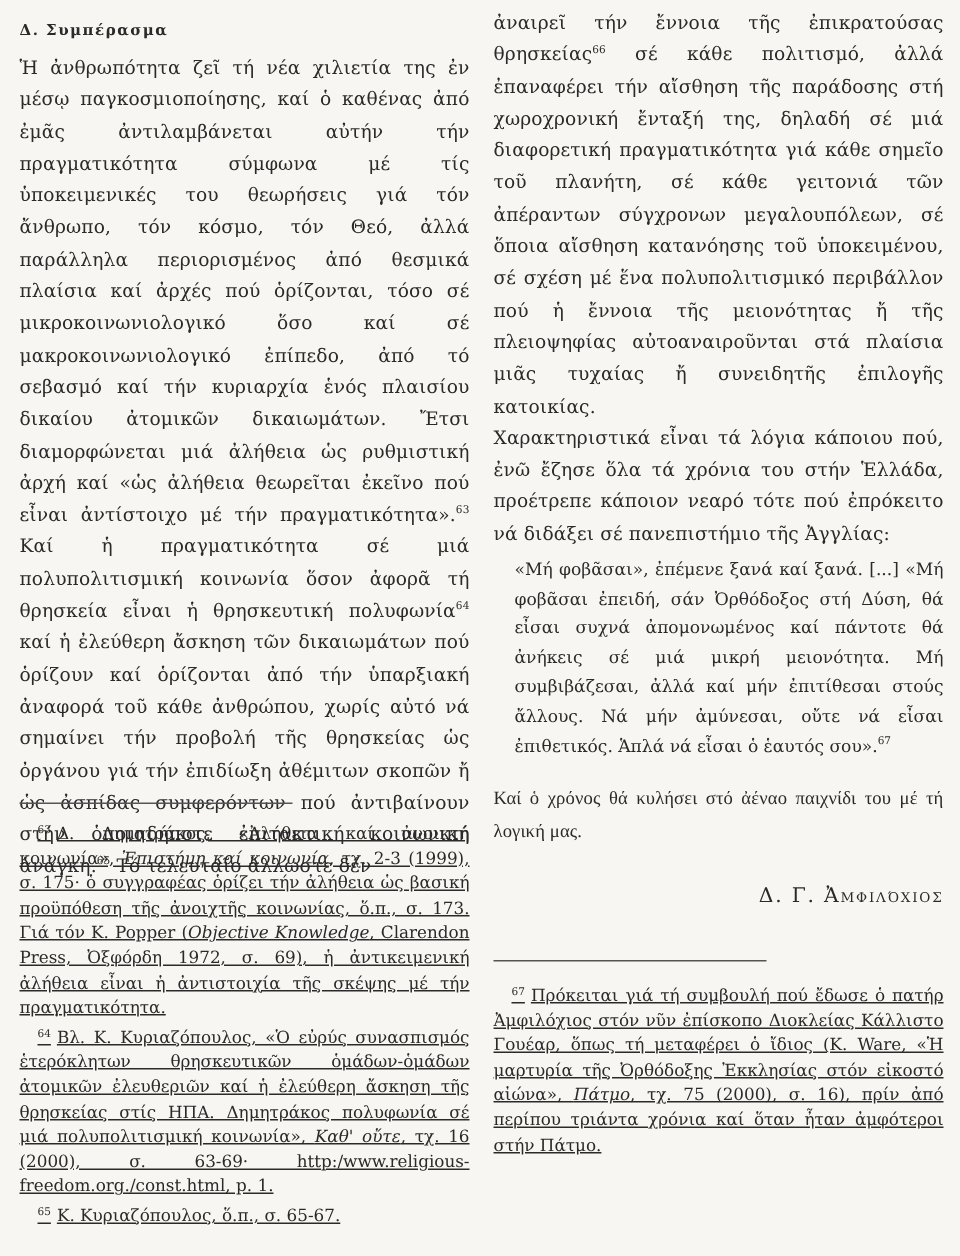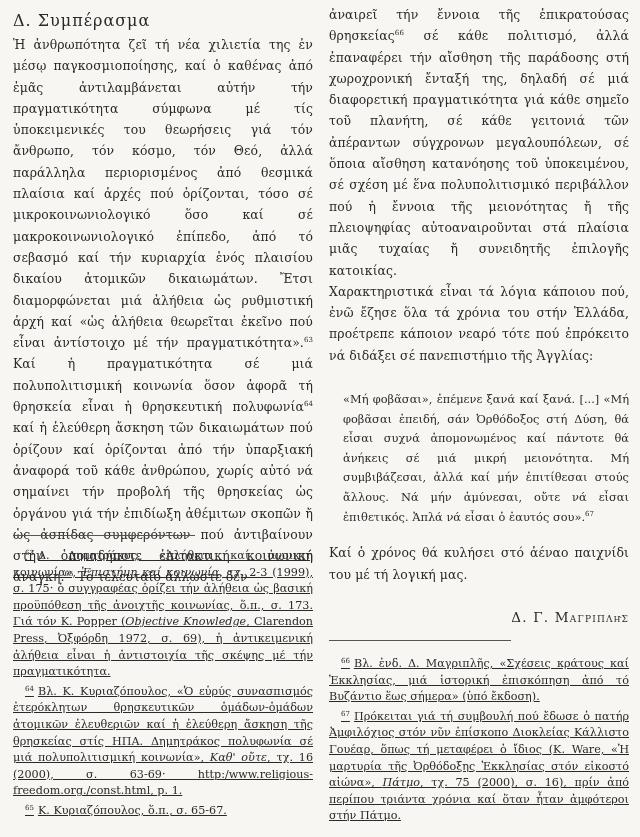--- a/index.html
+++ b/index.html
@@ -10,37 +10,37 @@
       font-family: "DejaVu Serif", "Liberation Serif", serif;
       position: relative;
     }
     .col {
       position: absolute; top: 0;
       width: 300px;
     }
     .col-left { left: 13px; }
     .col-right { left: 329px; }
     .heading {
-      font-size: 16px; font-weight: normal; letter-spacing: 1px;
+      font-size: 10px; font-weight: bold; letter-spacing: 1px;
       margin: 10px 0 0 0; height: 22px; line-height: 22px;
     }
     .body-text {
       font-size: 12.4px; line-height: 21.3px;
       text-align: justify; margin: 0;
       letter-spacing: 0.1px;
     }
     .left-body { position: absolute; top: 34px; width: 300px; }
     .right-body { position: absolute; top: 4px; width: 300px; }
     sup { font-size: 7px; vertical-align: 5px; line-height: 0; }
     .quote {
-      margin: 24px 0 10px 14px;
+      margin: 4px 0 10px 14px;
       font-size: 11.4px; line-height: 19.6px;
       text-align: justify;
     }
-    .closing { margin-top: 15px; }
+    .closing { margin-top: 15px; font-family: Liberation Serif, serif; }
     .signature {
       text-align: right; font-size: 13.5px; letter-spacing: 1.2px;
       margin-top: 24px; font-variant: small-caps;
     }
     .fn-rule {
       position: absolute; height: 1px; background: #555;
       width: 182px;
     }
     .footnotes {
       position: absolute; width: 300px;
@@ -67,22 +67,21 @@
   <p><span class="fn-num">64</span><span>Βλ. Κ. Κυριαζόπουλος, «Ὁ εὐρύς συνασπισμός ἑτερόκλητων θρησκευτικῶν ὁμάδων-ὁμάδων ἀτομικῶν ἐλευθεριῶν καί ἡ ἐλεύθερη ἄσκηση τῆς θρησκείας στίς ΗΠΑ. Δημητράκος πολυφωνία σέ μιά πολυπολιτισμική κοινωνία», </span><em>Καθ' οὔτε</em><span>, τχ. 16 (2000), σ. 63-69· http:/www.religious-freedom.org./const.html, p. 1.</span></p>
   <p><span class="fn-num">65</span><span>Κ. Κυριαζόπουλος, ὅ.π., σ. 65-67.</span></p>
 </div>
 
 <div class="col col-right">
   <div class="right-body">
     <p class="body-text"><span>ἀναιρεῖ τήν ἔννοια τῆς ἐπικρατούσας θρησκείας</span><sup>66</sup><span> σέ κάθε πολιτισμό, ἀλλά ἐπαναφέρει τήν αἴσθηση τῆς παράδοσης στή χωροχρονική ἔνταξή της, δηλαδή σέ μιά διαφορετική πραγματικότητα γιά κάθε σημεῖο τοῦ πλανήτη, σέ κάθε γειτονιά τῶν ἀπέραντων σύγχρονων μεγαλουπόλεων, σέ ὅποια αἴσθηση κατανόησης τοῦ ὑποκειμένου, σέ σχέση μέ ἕνα πολυπολιτισμικό περιβάλλον πού ἡ ἔννοια τῆς μειονότητας ἤ τῆς πλειοψηφίας αὐτοαναιροῦνται στά πλαίσια μιᾶς τυχαίας ἤ συνειδητῆς ἐπιλογῆς κατοικίας.</span></p>
     <p class="body-text"><span>Χαρακτηριστικά εἶναι τά λόγια κάποιου πού, ἐνῶ ἔζησε ὅλα τά χρόνια του στήν Ἑλλάδα, προέτρεπε κάποιον νεαρό τότε πού ἐπρόκειτο νά διδάξει σέ πανεπιστήμιο τῆς Ἀγγλίας:</span></p>
     <div class="quote"><span>«Μή φοβᾶσαι», ἐπέμενε ξανά καί ξανά. [...] «Μή φοβᾶσαι ἐπειδή, σάν Ὀρθόδοξος στή Δύση, θά εἶσαι συχνά ἀπομονωμένος καί πάντοτε θά ἀνήκεις σέ μιά μικρή μειονότητα. Μή συμβιβάζεσαι, ἀλλά καί μήν ἐπιτίθεσαι στούς ἄλλους. Νά μήν ἀμύνεσαι, οὔτε νά εἶσαι ἐπιθετικός. Ἁπλά νά εἶσαι ὁ ἑαυτός σου».</span><sup>67</sup></div>
     <p class="body-text closing">Καί ὁ χρόνος θά κυλήσει στό ἀέναο παιχνίδι του μέ τή λογική μας.</p>
-    <div class="signature">Δ. Γ. Μαγριπλῆς</div>
+    <div class="signature">Δ. Γ. Ἀμφιλόχιος</div>
   </div>
 </div>
 
 <div class="fn-rule" style="left:329px; top:640px;"></div>
 
 <div class="footnotes" style="left:329px; top:653px;">
-  <p><span class="fn-num">66</span><span>Βλ. ἐνδ. Δ. Μαγριπλῆς, «Σχέσεις κράτους καί Ἐκκλησίας, μιά ἱστορική ἐπισκόπηση ἀπό τό Βυζάντιο ἕως σήμερα» (ὑπό ἔκδοση).</span></p>
   <p><span class="fn-num">67</span><span>Πρόκειται γιά τή συμβουλή πού ἔδωσε ὁ πατήρ Ἀμφιλόχιος στόν νῦν ἐπίσκοπο Διοκλείας Κάλλιστο Γουέαρ, ὅπως τή μεταφέρει ὁ ἴδιος (K. Ware, «Ἡ μαρτυρία τῆς Ὀρθόδοξης Ἐκκλησίας στόν εἰκοστό αἰώνα», </span><em>Πάτμο</em><span>, τχ. 75 (2000), σ. 16), πρίν ἀπό περίπου τριάντα χρόνια καί ὅταν ἦταν ἀμφότεροι στήν Πάτμο.</span></p>
 </div>
 
 </body></html>

